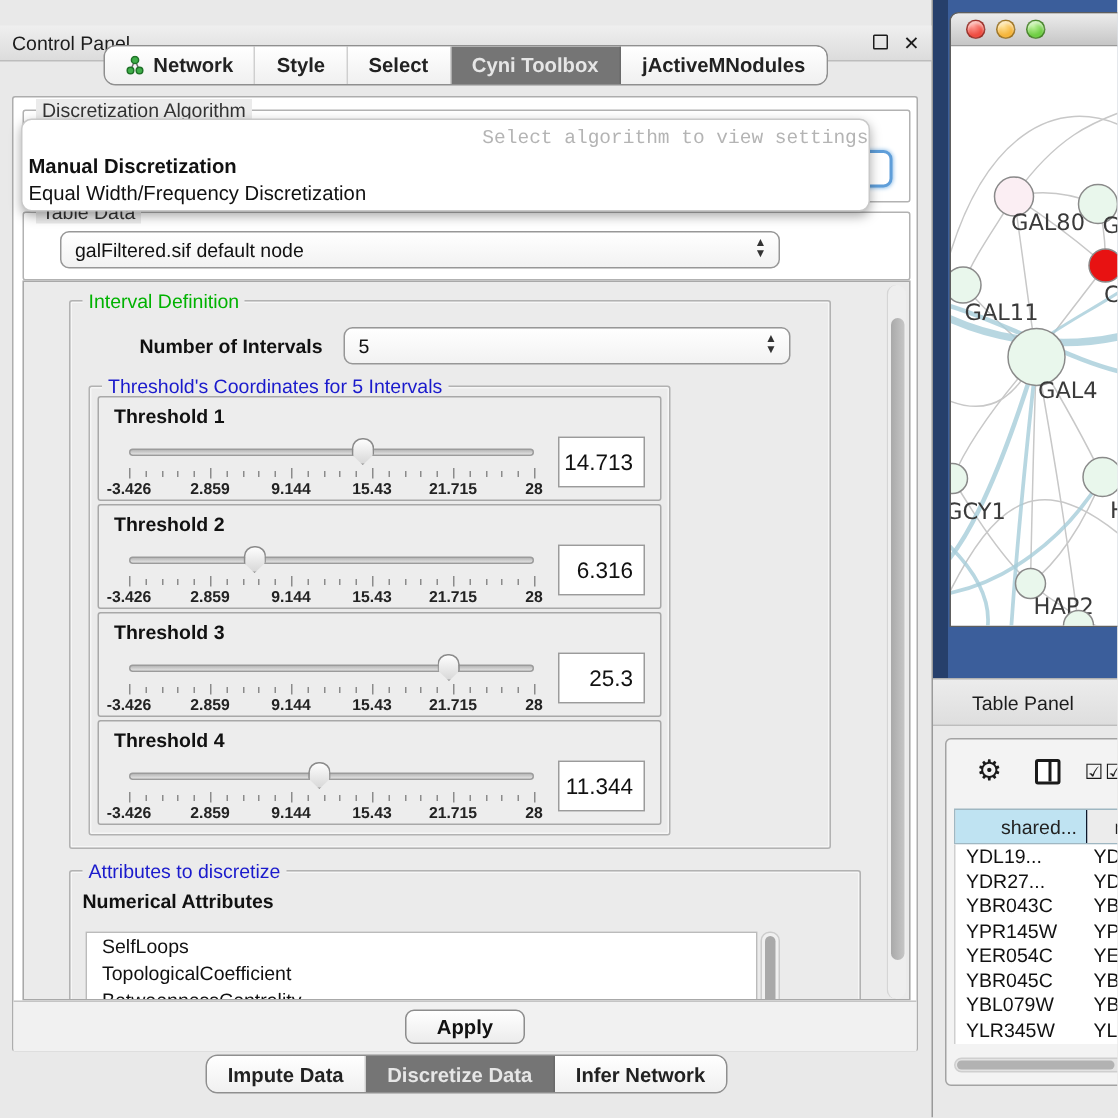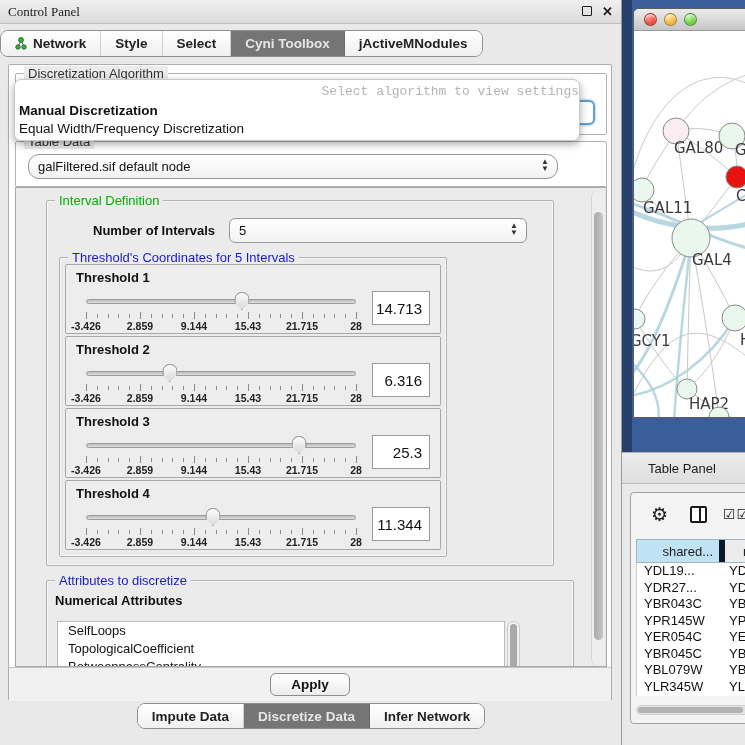--- a/index.html
+++ b/index.html
@@ -1,27 +1,27 @@
 <!DOCTYPE html>
 <html><head>
 <meta charset="utf-8">
 <style>
   * { margin:0; padding:0; box-sizing:border-box; }
   html,body { width:745px; height:745px; }
   body { font-family:"Liberation Sans","DejaVu Sans",sans-serif; background:#e5e5e5; overflow:hidden; position:relative; }
 
   
   .left-pane { position:absolute; left:0; top:0; width:622px; height:745px; background:#e9e9e9; border-right:1px solid #9a9a9a; }
-  .titlebar { position:absolute; left:0; top:0; width:100%; height:24px; background:linear-gradient(#efefef,#dcdcdc); border-bottom:1px solid #bdbdbd; display:flex; align-items:center; padding:0 8px;font-family:Liberation Serif, serif; }
+  .titlebar { position:absolute; left:0; top:17px; width:100%; height:24px; background:linear-gradient(#efefef,#dcdcdc); border-bottom:1px solid #bdbdbd; display:flex; align-items:center; padding:0 8px; }
   .titlebar .t { font-size:13px; color:#1c1c1c; }
   .titlebar .spacer { flex:1; }
   .win-btn { font-size:13px; color:#1c1c1c; margin-left:10px; cursor:default; line-height:1; }
   .float-glyph { display:inline-block; width:10px; height:10px; border:1.6px solid #1c1c1c; border-radius:1px; }
 
-  .tabrow { position:absolute; top:30px; left:0; width:100%; display:flex; }
+  .tabrow { position:absolute; top:30px; left:0; width:100%; display:flex; justify-content:center; }
   .tabset { display:flex; background:#fbfbfb; border:1px solid #8f8f8f; border-radius:8px; overflow:hidden; height:27px; }
   .tab { display:flex; align-items:center; gap:5px; padding:0 14px; font-size:13.5px; font-weight:bold; color:#222; border-right:1px solid #cfcfcf; background:linear-gradient(#ffffff,#f0f0f0); cursor:default; }
   .tab:last-child { border-right:none; }
   .tab.sel { background:#757575; color:#e6e6e6; border-right-color:#6a6a6a; }
 
   .outer-panel { position:absolute; left:8px; top:64px; width:604px; height:637px; border:1px solid #adadad; background:#ffffff; border-radius:2px; }
 
   .groupbox { position:absolute; border:1px solid #b2b2b2; border-radius:2px; box-shadow:inset 0 0 0 1px rgba(255,255,255,.55); }
   .grouplabel { position:absolute; top:-8px; left:8px; background:#ebebeb; padding:0 4px; font-size:13px; color:#333; white-space:nowrap; }
   .grouplabel.green { color:#00b200; }
@@ -83,21 +83,21 @@
 
   .tp-strip { position:absolute; left:0; top:452px; width:123px; height:32px; background:linear-gradient(#ececec,#dedede); border-top:1px solid #b3b3b3; border-bottom:1px solid #bdbdbd; display:flex; align-items:center; padding-left:26px; font-size:13px; color:#1c1c1c; }
   .tp-panel { position:absolute; left:8px; top:492px; width:130px; height:232px; background:#f3f3f3; border:1px solid #a3a3a3; border-radius:4px; }
   .tp-toolbar { position:absolute; left:0; top:0; width:100%; height:42px; display:flex; align-items:center; }
   .gear { font-size:19px; color:#1a1a1a; margin-left:20px; line-height:1; }
   .cols-icon { width:17px; height:17px; border:2px solid #1a1a1a; border-radius:2px; margin-left:22px; position:relative; background:#fff; }
   .cols-icon::after { content:""; position:absolute; left:50%; top:0; bottom:0; width:2px; background:#1a1a1a; }
   .checks { font-size:14px; color:#1a1a1a; margin-left:16px; letter-spacing:1px; white-space:nowrap; }
   .tp-table { position:absolute; left:5px; top:46px; width:128px; }
   .tp-head { display:flex; height:24px; border:1px solid #9fb7c2; }
-  .tp-head .c1 { width:88px; background:#bfe3f2; border-right:6px solid #0f172a; font-size:13px; color:#222; display:flex; align-items:center; justify-content:flex-end; padding-right:6px; }
+  .tp-head .c1 { width:88px; background:#bfe3f2; border-right:1px solid #0f172a; font-size:13px; color:#222; display:flex; align-items:center; justify-content:flex-end; padding-right:6px; }
   .tp-head .c2 { flex:1; background:#ececec; font-size:13px; color:#222; display:flex; align-items:center; padding-left:18px; }
   .tp-body { height:133px; overflow:hidden; background:#fff; border-left:1px solid #cfcfcf; }
   .tp-row { display:flex; height:16.5px; font-size:13px; color:#111; }
   .tp-row .c1 { width:88px; padding-left:7px; }
   .tp-row .c2 { flex:1; padding-left:4px; }
   .hscroll { position:absolute; left:5px; top:212px; width:120px; height:10px; background:#e3e3e3; border-radius:5px; border:1px solid #cfcfcf; }
   .hscroll .thumb { position:absolute; left:1px; top:1px; width:105px; height:6px; background:#b2b2b2; border-radius:4px; }
 
   svg text { font-family:"DejaVu Sans","Liberation Sans",sans-serif; }
 </style>
@@ -148,21 +148,21 @@
     <div class="focus-frag"></div>
 
     <div class="popup">
       <div class="ph">Select algorithm to view settings</div>
       <div class="opt bold">Manual Discretization</div>
       <div class="opt">Equal Width/Frequency Discretization</div>
     </div>
 
     <div class="groupbox" style="left:6px; top:76px; width:592px; height:46px;">
       <span class="grouplabel">Table Data</span>
-      <div class="combo" style="left:12px; top:12px; width:530px;border-radius:11px;">
+      <div class="combo" style="left:24px; top:12px; width:480px;">
         <span>galFiltered.sif default node</span>
         <span class="arrows">
             <span>▲</span>
             <span>▼</span>
           </span>
       </div>
     </div>
 
     <div class="scrollpane">
 

